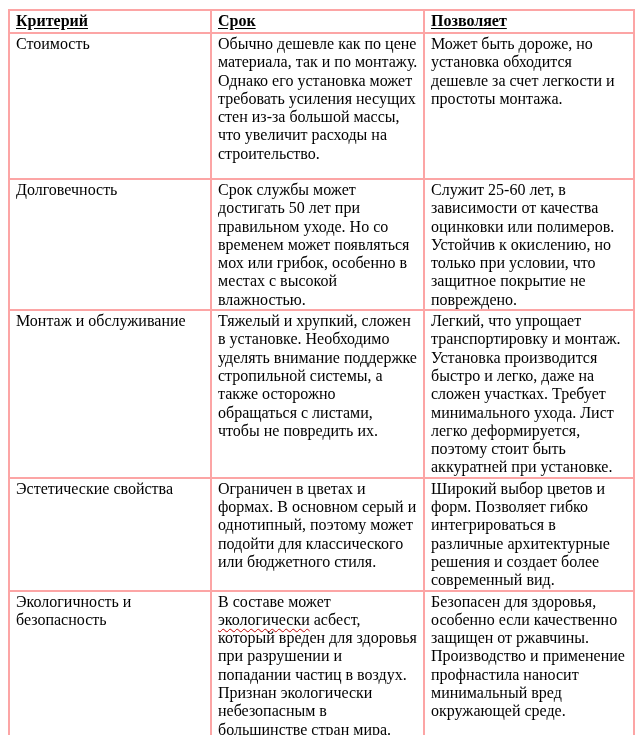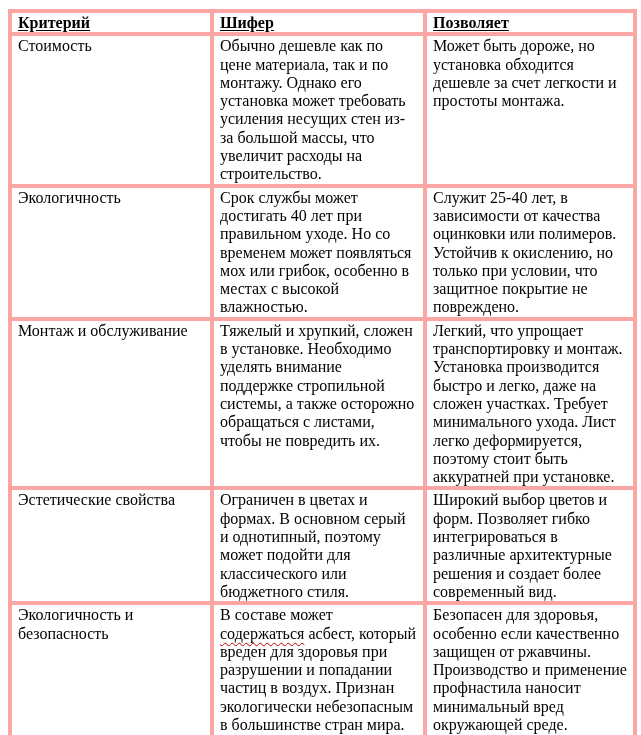--- a/index.html
+++ b/index.html
@@ -21,21 +21,21 @@
   }
   table.cmp {
     border-collapse: collapse;
     table-layout: fixed;
     width: 625px;
   }
   table.cmp col.c1 { width: 202px; }
   table.cmp col.c2 { width: 213px; }
   table.cmp col.c3 { width: 210px; }
   table.cmp th, table.cmp td {
-    border: 4px solid #fca5a5;
+    border: 2px solid #fca5a5;
     vertical-align: top;
     text-align: left;
     box-sizing: border-box;
     padding: 1px 5px 0 6px;
     font-size: 16px;
     line-height: 18.3px;
     font-weight: normal;
     overflow: hidden;
   }
   table.cmp th {
@@ -64,45 +64,45 @@
 <div class="page">
   <table class="cmp">
     <colgroup>
       <col class="c1">
         <col class="c2">
         <col class="c3">
     </colgroup>
     <thead>
       <tr class="r-header">
         <th><span>Критерий</span></th>
-        <th><span>Шифер</span></th>
+        <th><span>Срок</span></th>
         <th><span>Позволяет</span></th>
       </tr>
     </thead>
     <tbody>
       <tr class="r-0">
         <td><span>Стоимость</span></td>
         <td><span>Обычно дешевле как по цене материала, так и по монтажу. Однако его установка может требовать усиления несущих стен из-за большой массы, что увеличит расходы на строительство.</span></td>
         <td><span>Может быть дороже, но установка обходится дешевле за счет легкости и простоты монтажа.</span></td>
       </tr>
       <tr class="r-1">
-        <td><span>Экологичность</span></td>
-        <td><span>Срок службы может достигать 40 лет при правильном уходе. Но со временем может появляться мох или грибок, особенно в местах с высокой влажностью.</span></td>
-        <td><span>Служит 25-40 лет, в зависимости от качества оцинковки или полимеров. Устойчив к окислению, но только при условии, что защитное покрытие не повреждено.</span></td>
+        <td><span>Долговечность</span></td>
+        <td><span>Срок службы может достигать 50 лет при правильном уходе. Но со временем может появляться мох или грибок, особенно в местах с высокой влажностью.</span></td>
+        <td><span>Служит 25-60 лет, в зависимости от качества оцинковки или полимеров. Устойчив к окислению, но только при условии, что защитное покрытие не повреждено.</span></td>
       </tr>
       <tr class="r-2">
         <td><span>Монтаж и обслуживание</span></td>
         <td><span>Тяжелый и хрупкий, сложен в установке. Необходимо уделять внимание поддержке стропильной системы, а также осторожно обращаться с листами, чтобы не повредить их.</span></td>
         <td><span>Легкий, что упрощает транспортировку и монтаж. Установка производится быстро и легко, даже на сложен участках. Требует минимального ухода. Лист легко деформируется, поэтому стоит быть аккуратней при установке.</span></td>
       </tr>
       <tr class="r-3">
         <td><span>Эстетические свойства</span></td>
         <td><span>Ограничен в цветах и формах. В основном серый и однотипный, поэтому может подойти для классического или бюджетного стиля.</span></td>
         <td><span>Широкий выбор цветов и форм. Позволяет гибко интегрироваться в различные архитектурные решения и создает более современный вид.</span></td>
       </tr>
       <tr class="r-4">
         <td><span>Экологичность и безопасность</span></td>
-        <td><span>В составе может </span><span class="squiggle">содержаться</span><span> асбест, который вреден для здоровья при разрушении и попадании частиц в воздух. Признан экологически небезопасным в большинстве стран мира.</span></td>
+        <td><span>В составе может </span><span class="squiggle">экологически</span><span> асбест, который вреден для здоровья при разрушении и попадании частиц в воздух. Признан экологически небезопасным в большинстве стран мира.</span></td>
         <td><span>Безопасен для здоровья, особенно если качественно защищен от ржавчины. Производство и применение профнастила наносит минимальный вред окружающей среде.</span></td>
       </tr>
     </tbody>
   </table>
 </div>
 
 </body></html>

